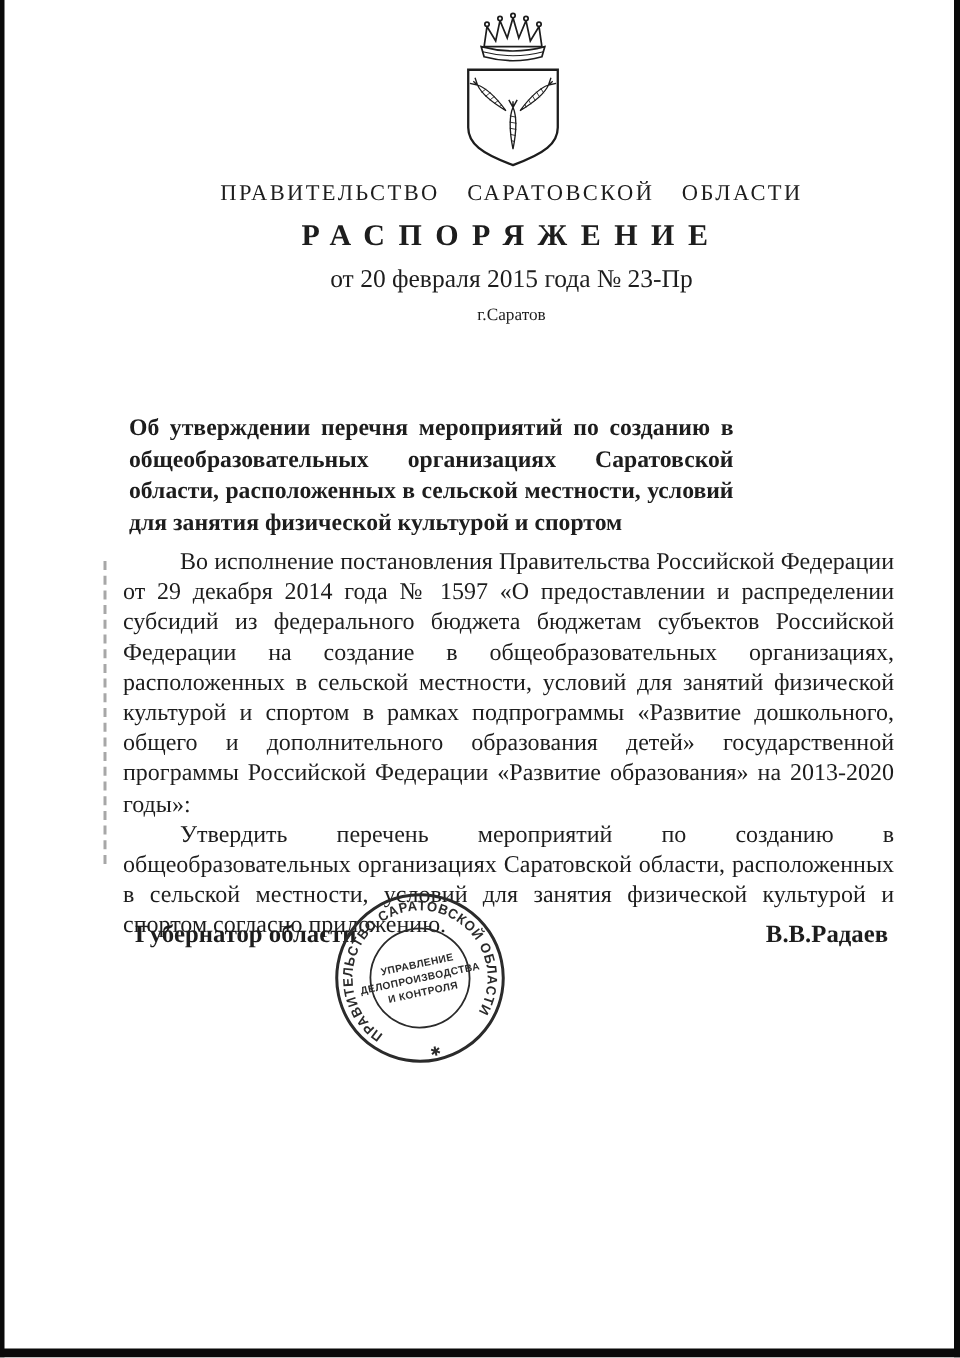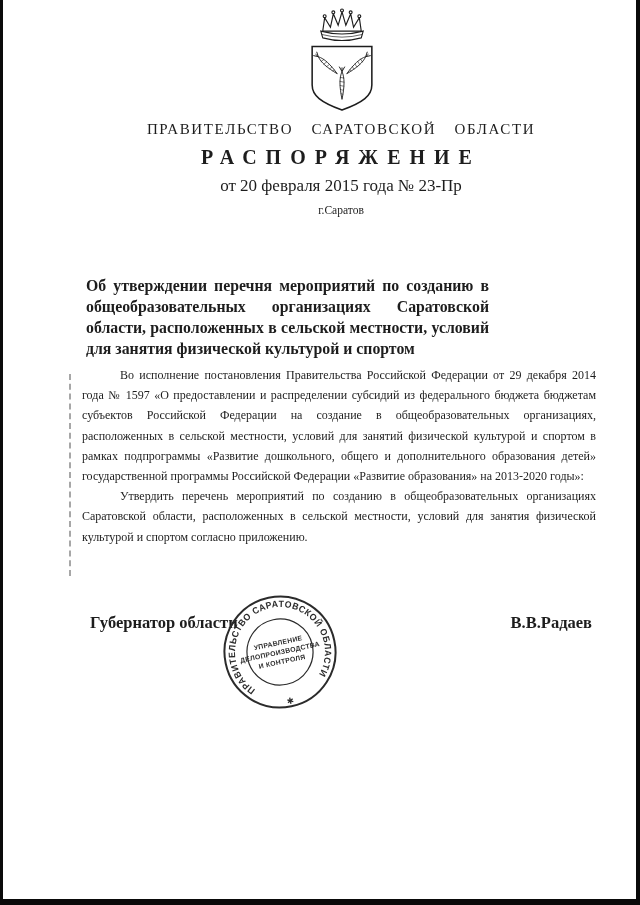--- a/index.html
+++ b/index.html
@@ -24,21 +24,21 @@
   .hdr{left:0;top:0;width:640px;text-align:center;transform:translateX(21px);}
   .org-name{position:absolute;top:121px;width:100%;font-size:15px;letter-spacing:1.6px;word-spacing:13px;white-space:nowrap;}
   .doc-type{position:absolute;top:146px;width:100%;font-size:20px;font-weight:bold;letter-spacing:9px;white-space:nowrap;}
   .doc-date{position:absolute;top:176px;width:100%;font-size:17px;white-space:nowrap;}
   .city{position:absolute;top:204px;width:100%;font-size:11.5px;}
 
   
   .subject{left:86px;top:259px;width:403px;font-weight:bold;font-size:15.8px;line-height:21px;text-align:justify;margin-top:16px;}
 
   
-  .body-text{left:82px;top:365px;width:514px;font-size:12px;line-height:20.2px;text-align:justify;}
+  .body-text{left:82px;top:365px;width:514px;font-size:16px;line-height:20.2px;text-align:justify;}
   .body-text p{margin:0;text-indent:38px;}
 
   
   .sig-row{left:90px;top:613px;width:502px;display:flex;justify-content:space-between;
            font-weight:bold;font-size:16.5px;}
 
   
   .stamp{left:219px;top:591px;width:122px;height:122px;color:#2b2b2b;}
   .stamp svg{display:block;width:100%;height:100%;}
   .stamp .ring-txt{font-family:"Liberation Sans","DejaVu Sans",sans-serif;font-weight:bold;

